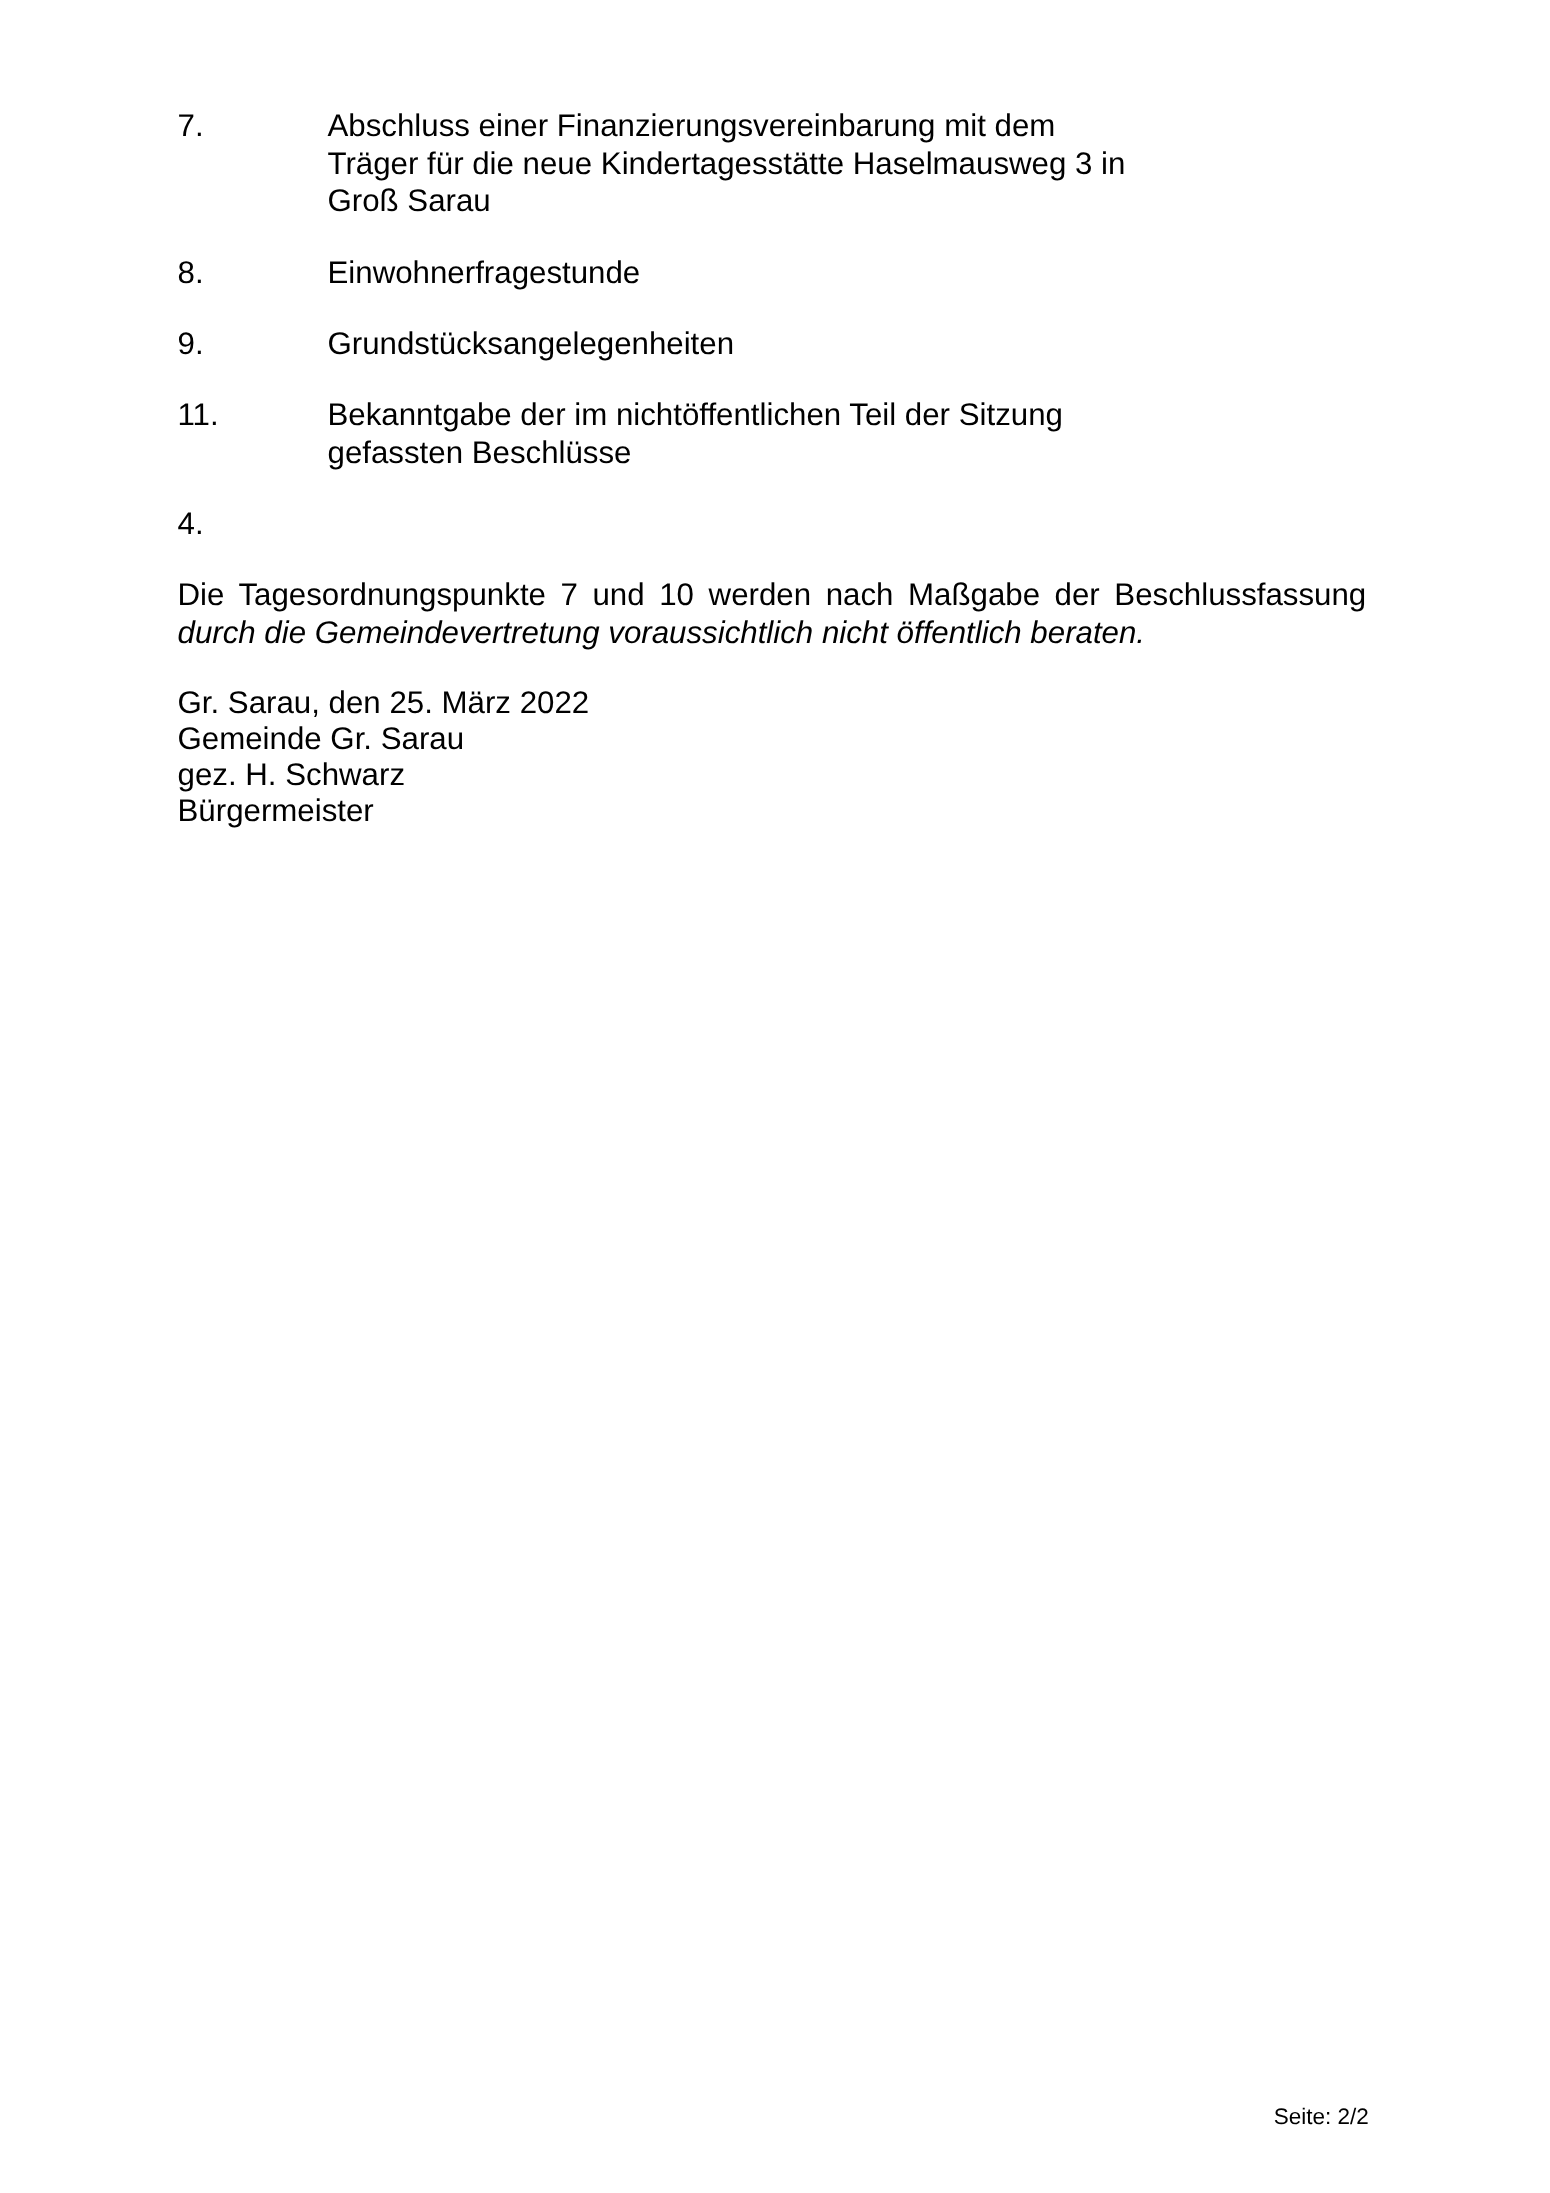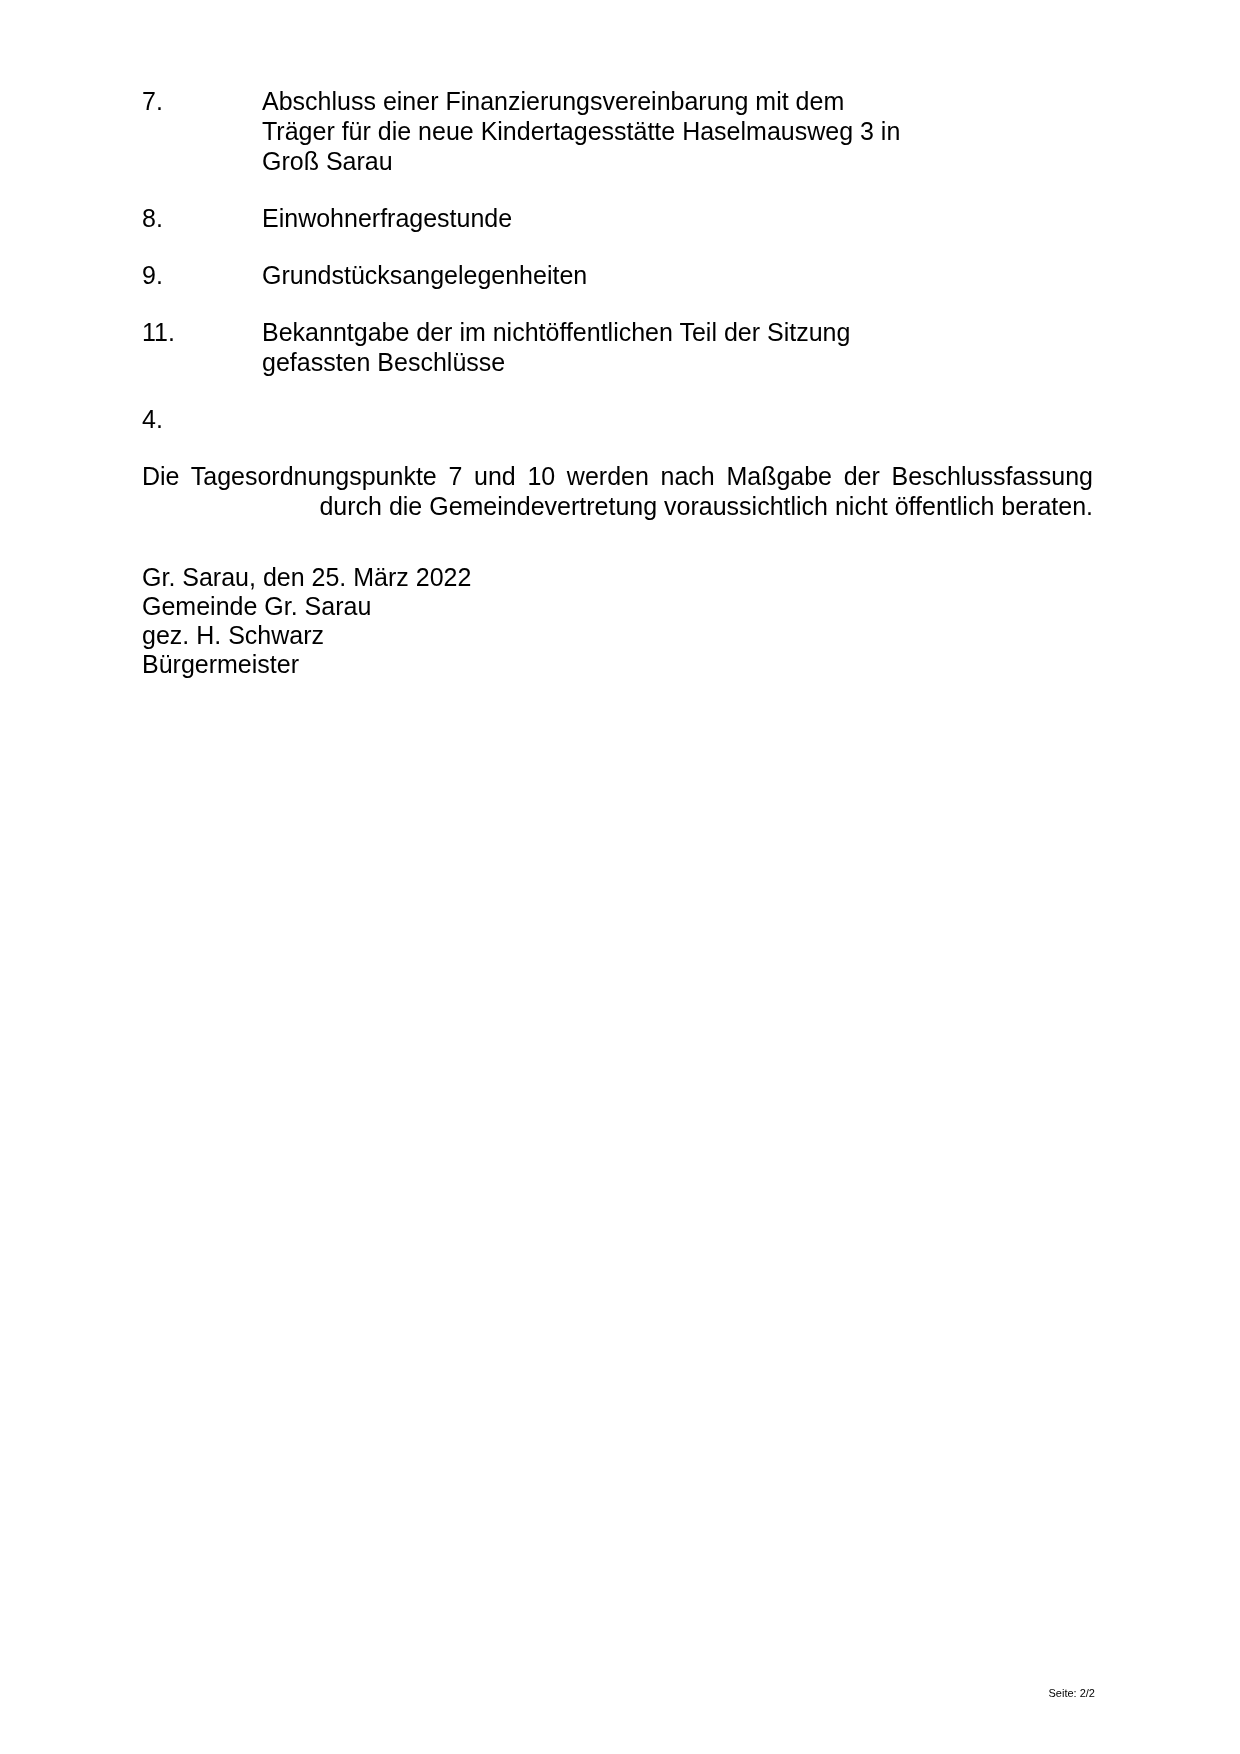--- a/index.html
+++ b/index.html
@@ -38,32 +38,33 @@
     flex: 1;
   }
   .note {
     margin-top: 27px;
   }
   .note-line-justified {
     text-align: justify;
     text-align-last: justify;
   }
   .note-line {
-    text-align: right;
+    text-align: left;
+    font-style: italic;
   }
   .signature {
-    margin-top: 42px;
+    margin-top: 27px;
     line-height: 29px;
     white-space: pre-line;
   }
   .footer {
     position: absolute;
     top: 1683px;
     right: 145px;
-    font-size: 11px;
+    font-size: 18px;
     line-height: 21px;
     text-align: right;
   }
 </style>
 </head>
 <body>
 
 <div class="page">
   <div class="content">
 

